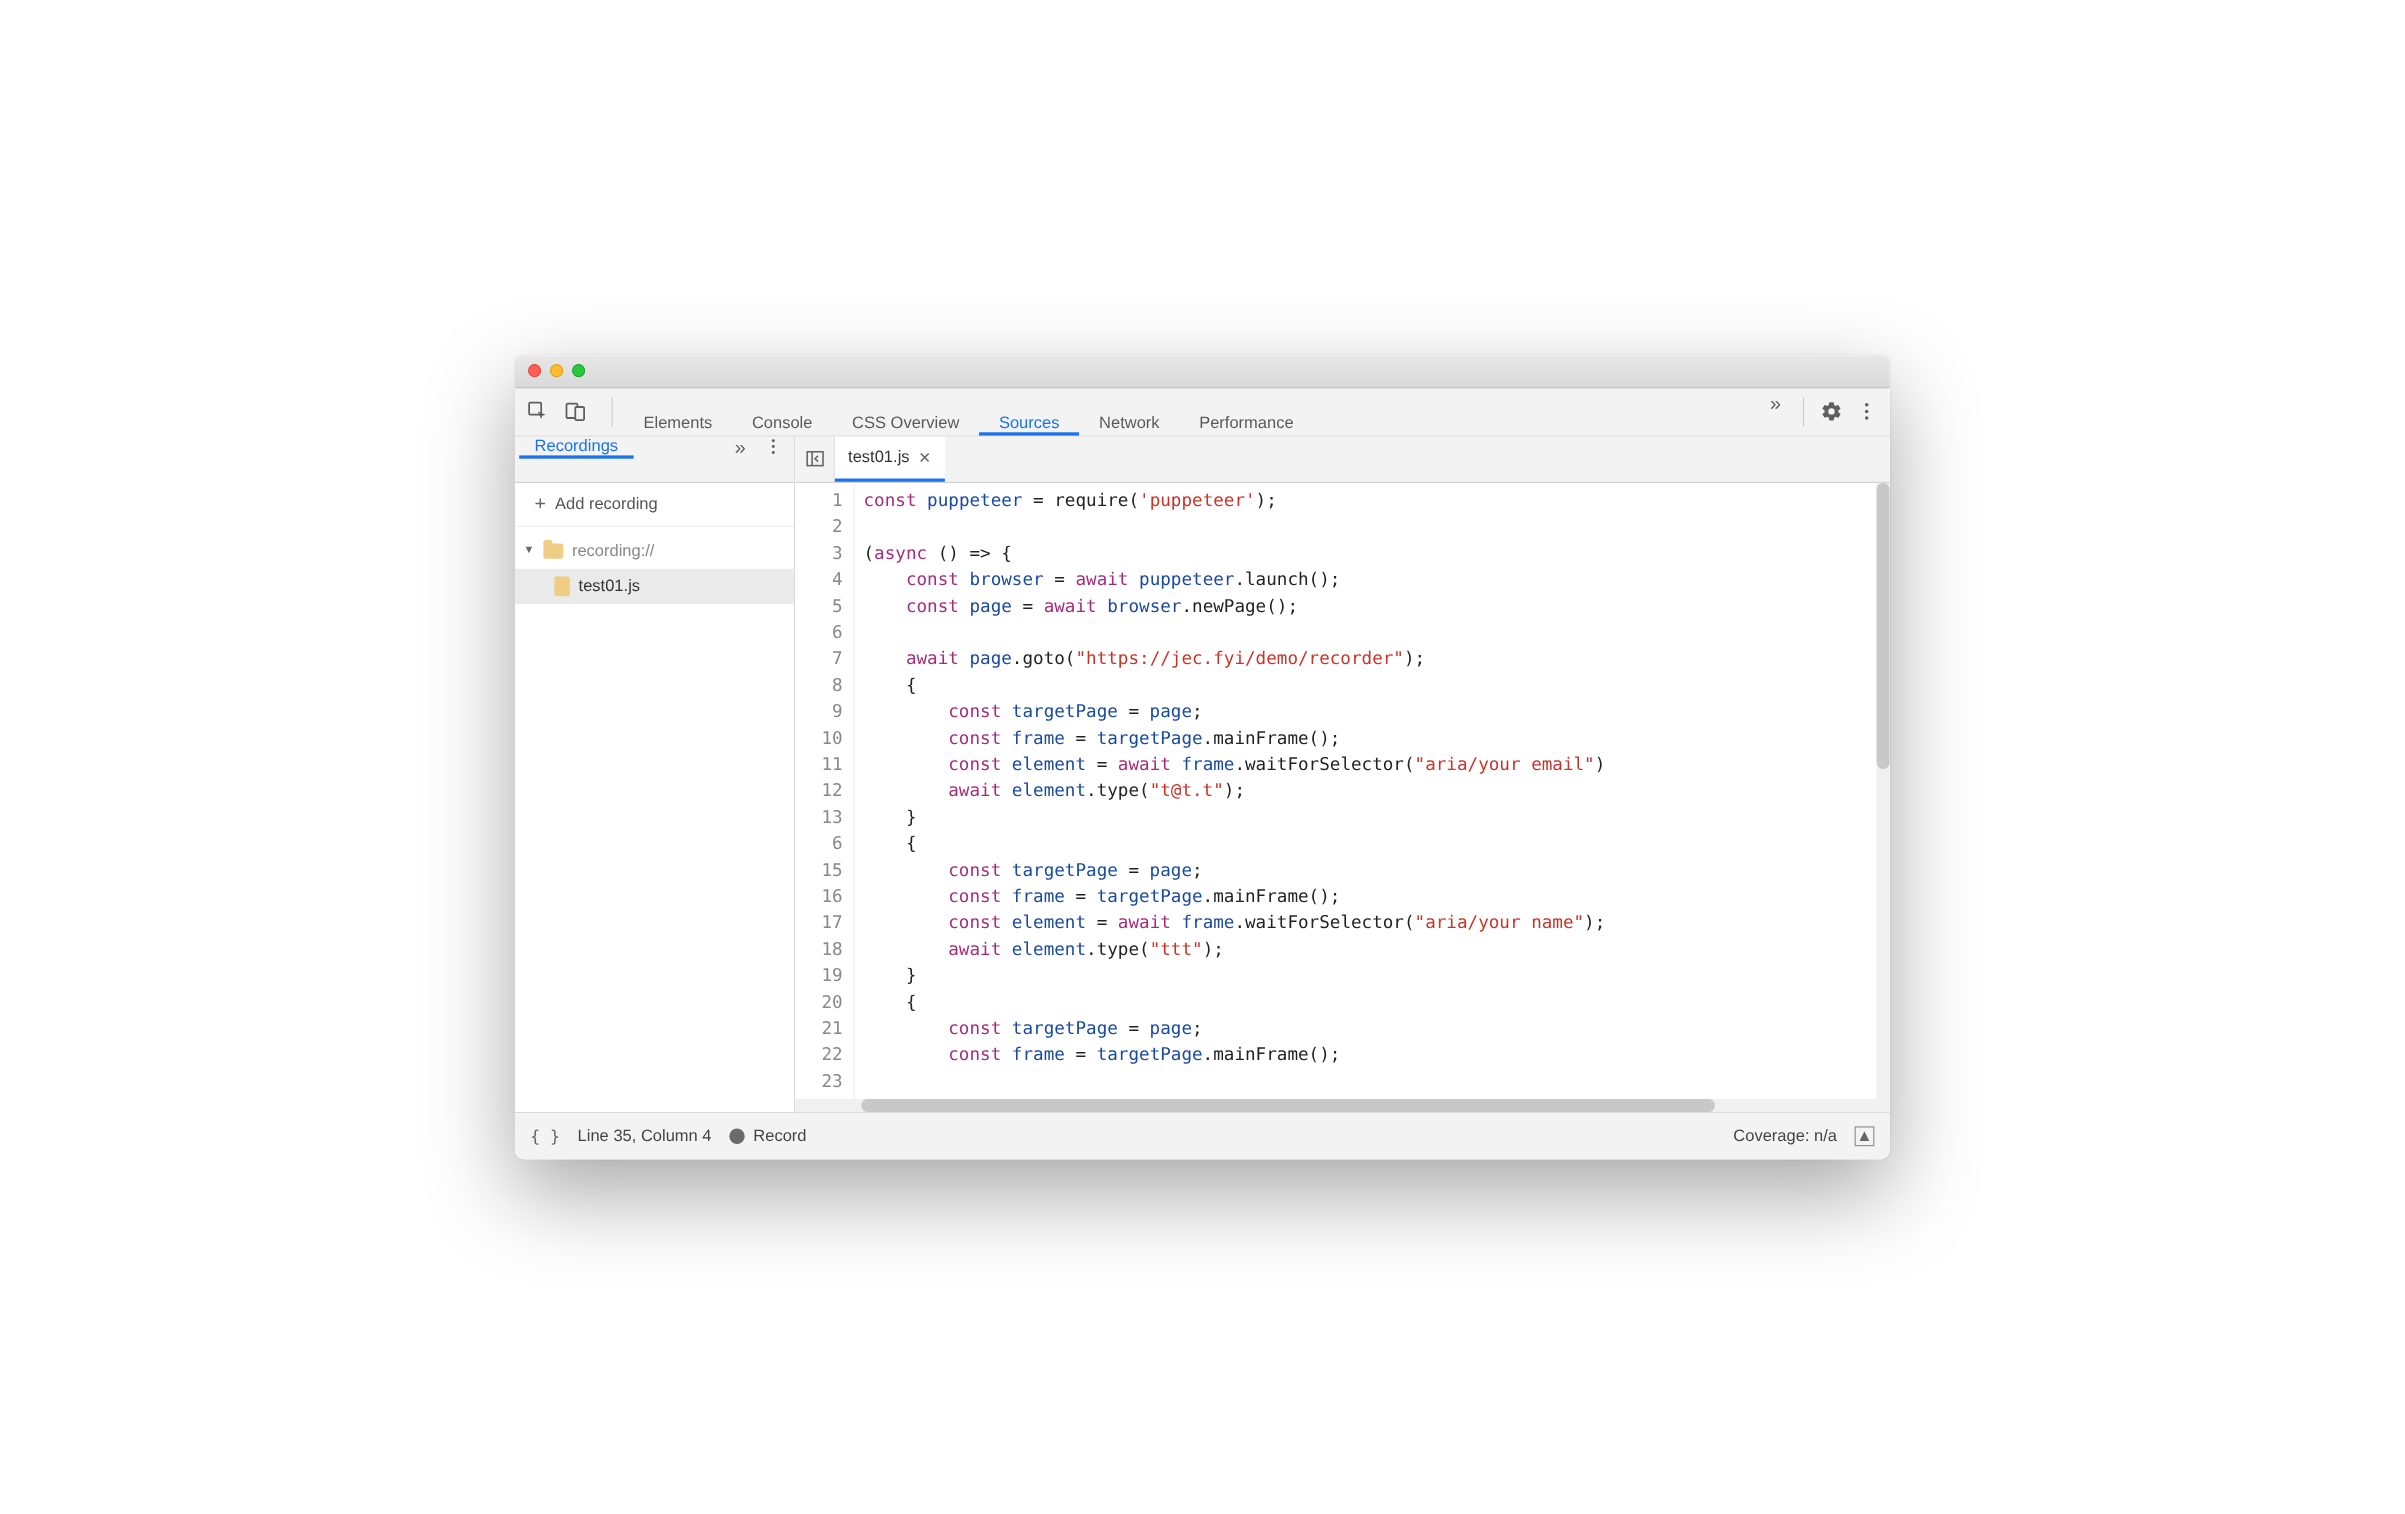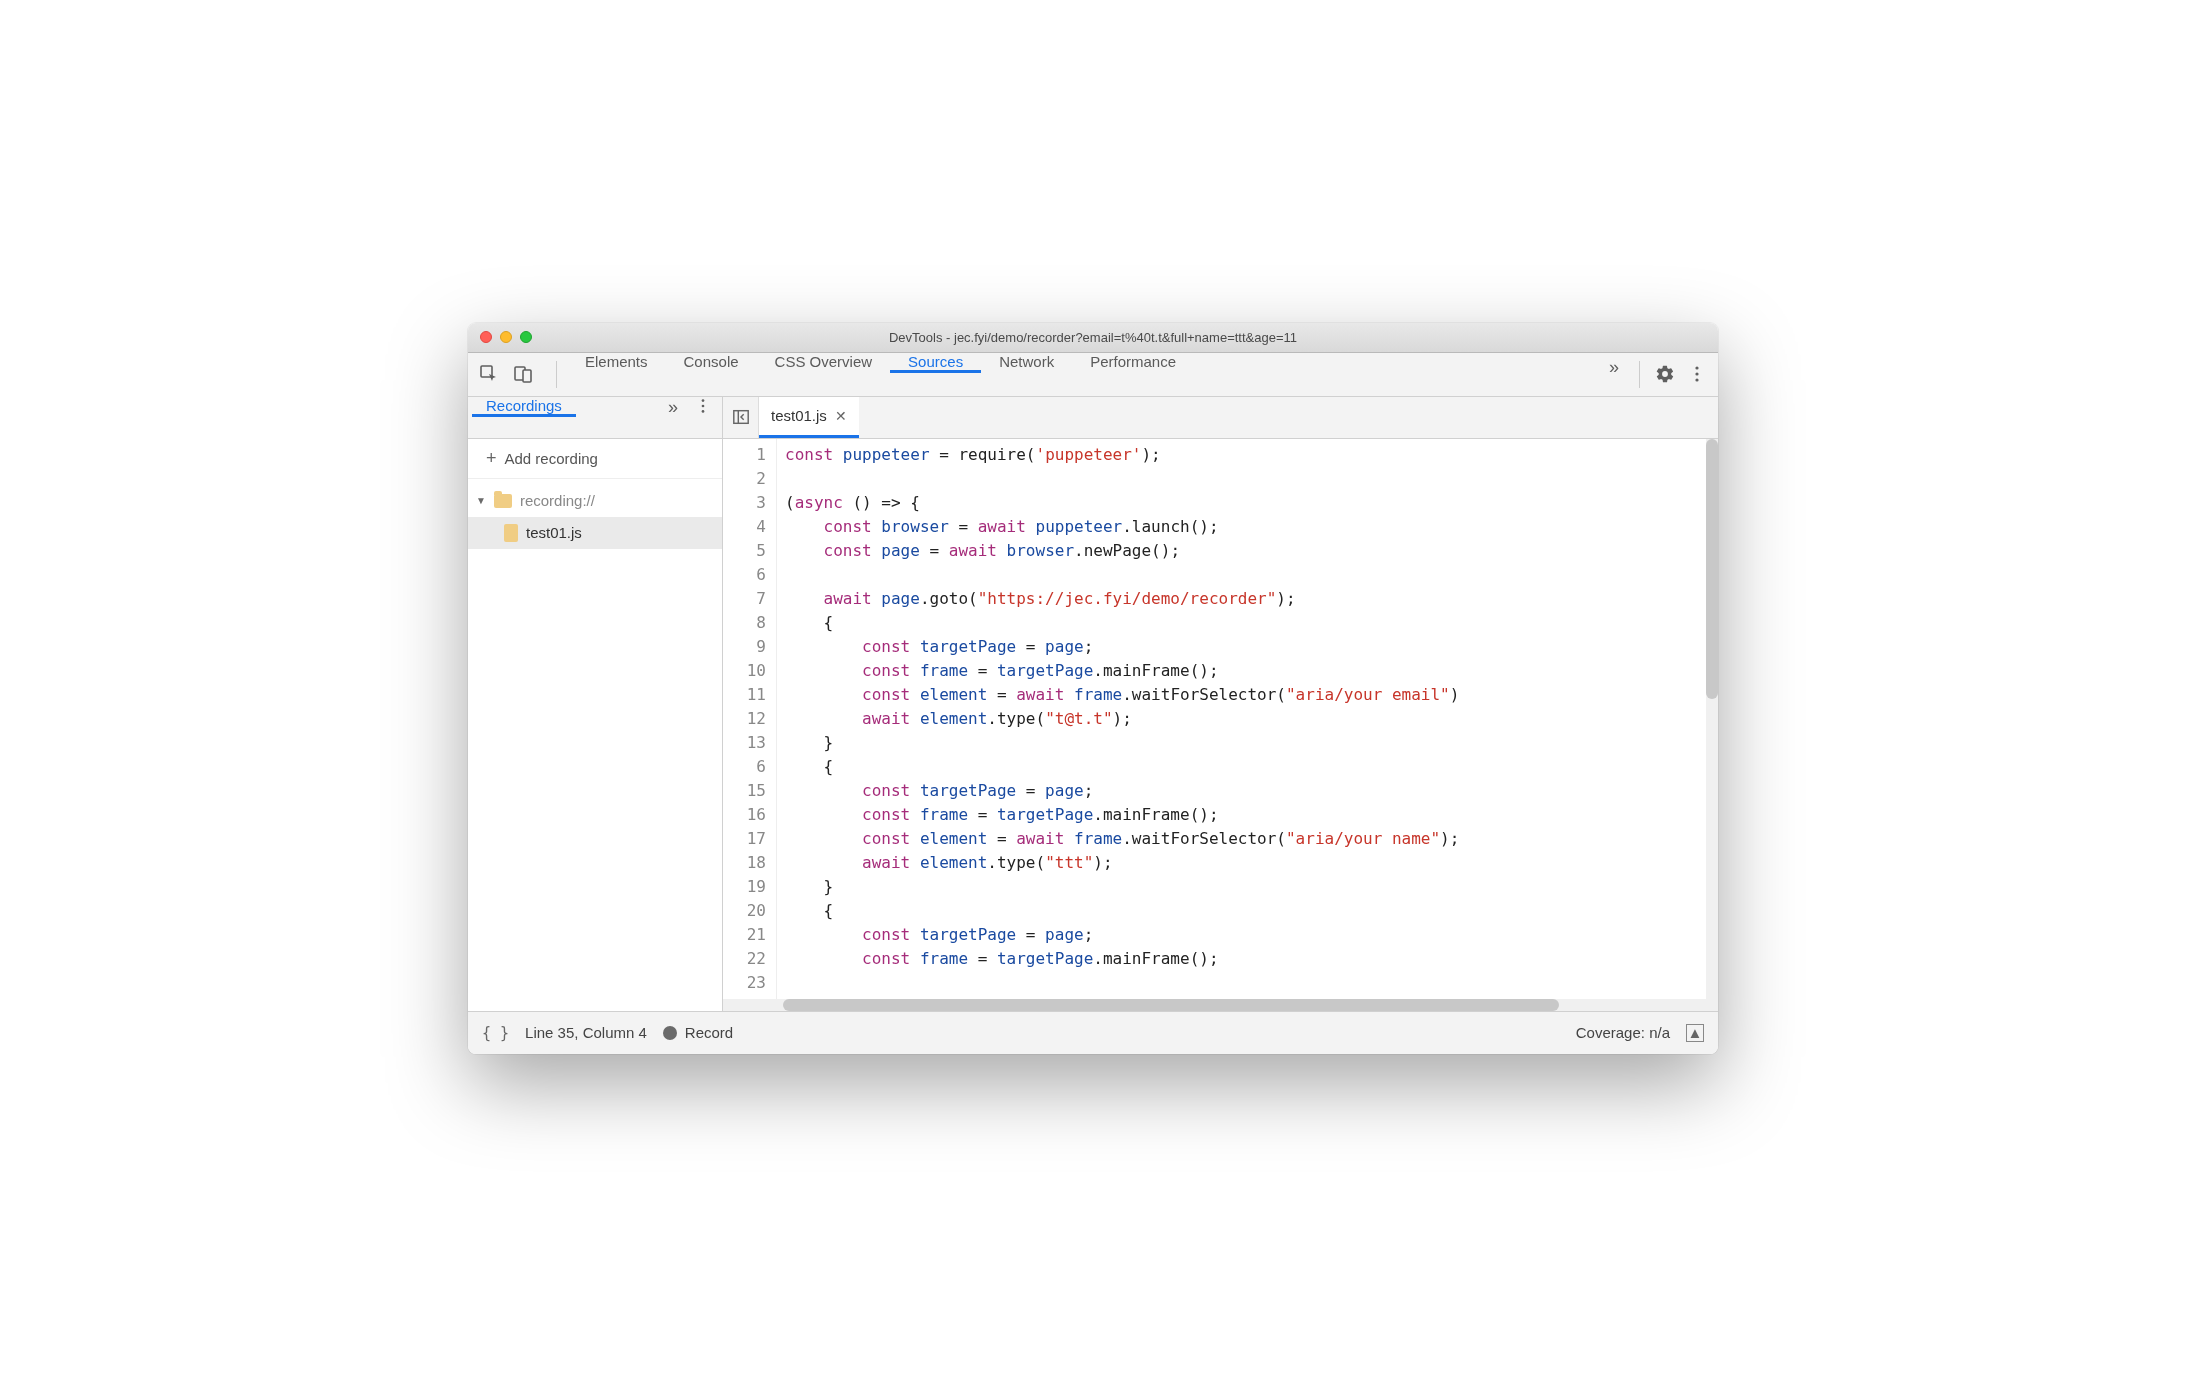--- a/index.html
+++ b/index.html
@@ -51,21 +51,21 @@
     align-items:stretch;
     padding: 0 6px;
     background:#f3f3f3;
   }
   .tb-left { display:flex; align-items:center; gap:4px; padding-right:8px;}
   .tb-divider { width:1px; background:#ccc; margin:8px 10px;}
   .tb-icon {
     width:30px;height:30px;display:flex;align-items:center;justify-content:center;
     color:#5f5f5f; border-radius:4px; cursor:pointer;
   }
-  .tabs { display:flex; align-items:flex-start; flex:1; }
+  .tabs { display:flex; align-items:flex-end; flex:1; }
   .tab {
     padding: 0 18px; display:flex; align-items:center;
     font-size:15px; color:#5a5a5a; cursor:pointer; border-bottom:3px solid transparent;
   }
   .tab.active { color:#1a73e8; border-bottom-color:#1a73e8; }
   .tb-right { display:flex; align-items:center; gap:2px;}
 
   
   .body { display:flex; min-height:560px; border-bottom:1px solid #d0d0d0;}
   .sidebar {
@@ -159,21 +159,20 @@
 <body>
 
 <div class="window">
 
   <div class="titlebar">
     <div class="traffic">
       <div class="dot red"></div>
       <div class="dot yellow"></div>
       <div class="dot green"></div>
     </div>
-    <div class="title">DevTools - jec.fyi/demo/recorder?email=t%40t.t&amp;full+name=ttt&amp;age=11</div>
   </div>
 
   <div class="toolbar">
     <div class="tb-left">
       <div class="tb-icon">
         <svg width="20" height="20" viewBox="0 0 20 20" fill="none" stroke="currentColor" stroke-width="1.6">
             <rect x="2" y="2" width="11" height="11" rx="1"></rect>
             <path d="M10 10 l7 3 -3 1 -1 3 z" fill="currentColor" stroke="none"></path>
           </svg>
       </div>

